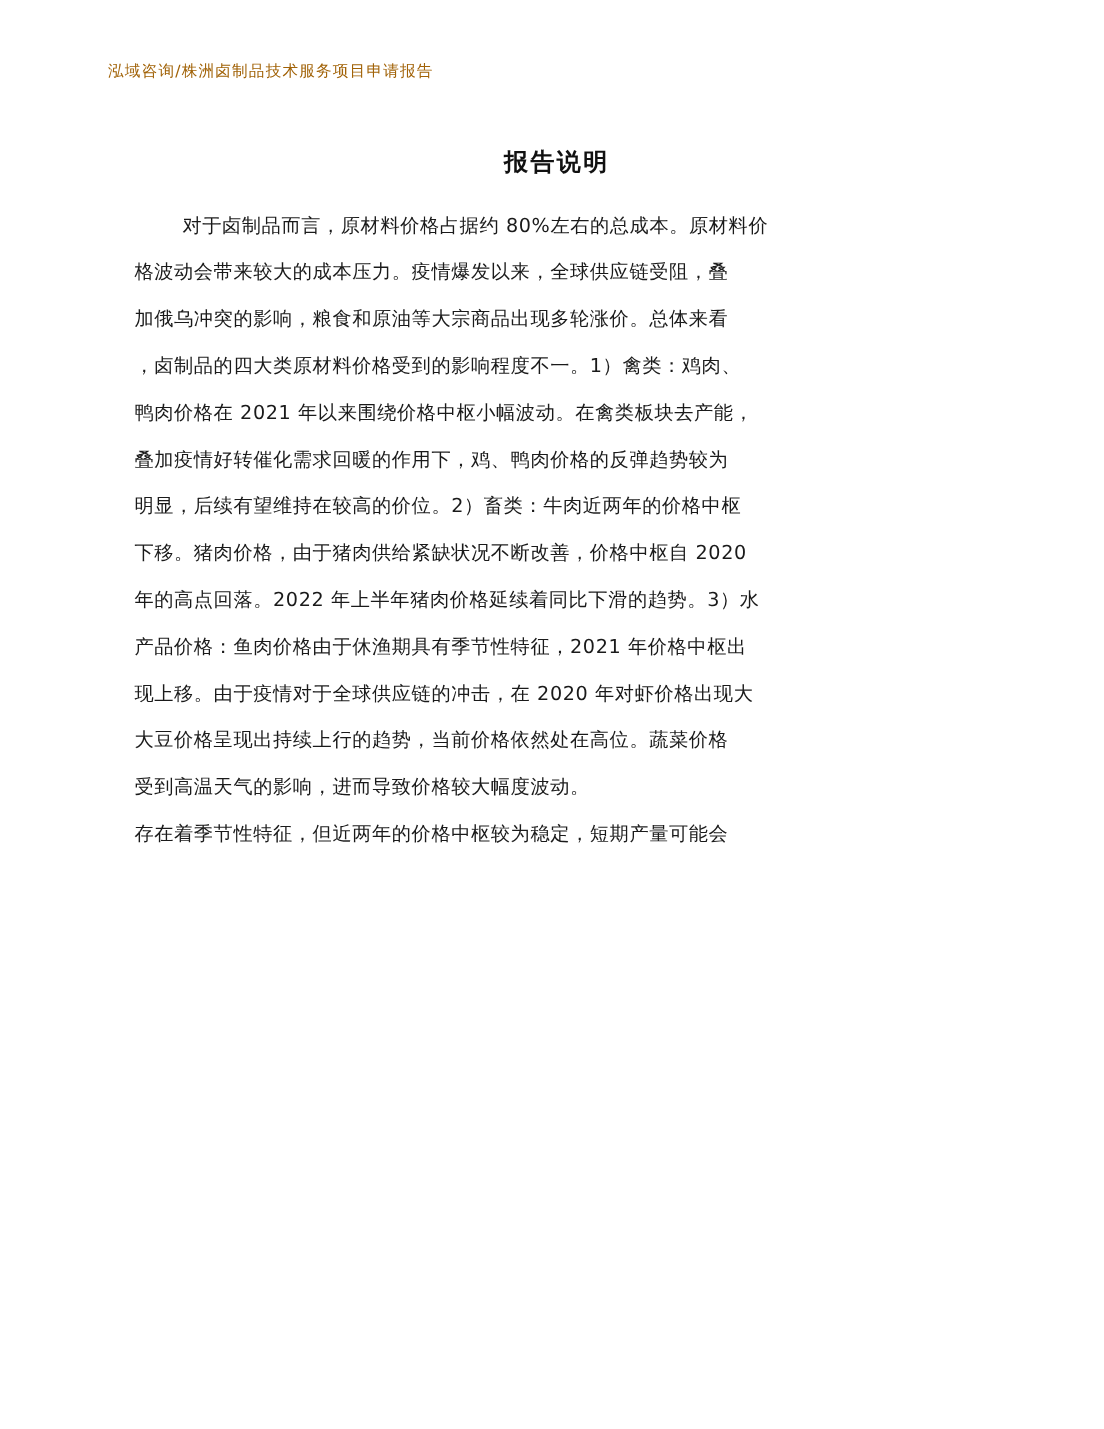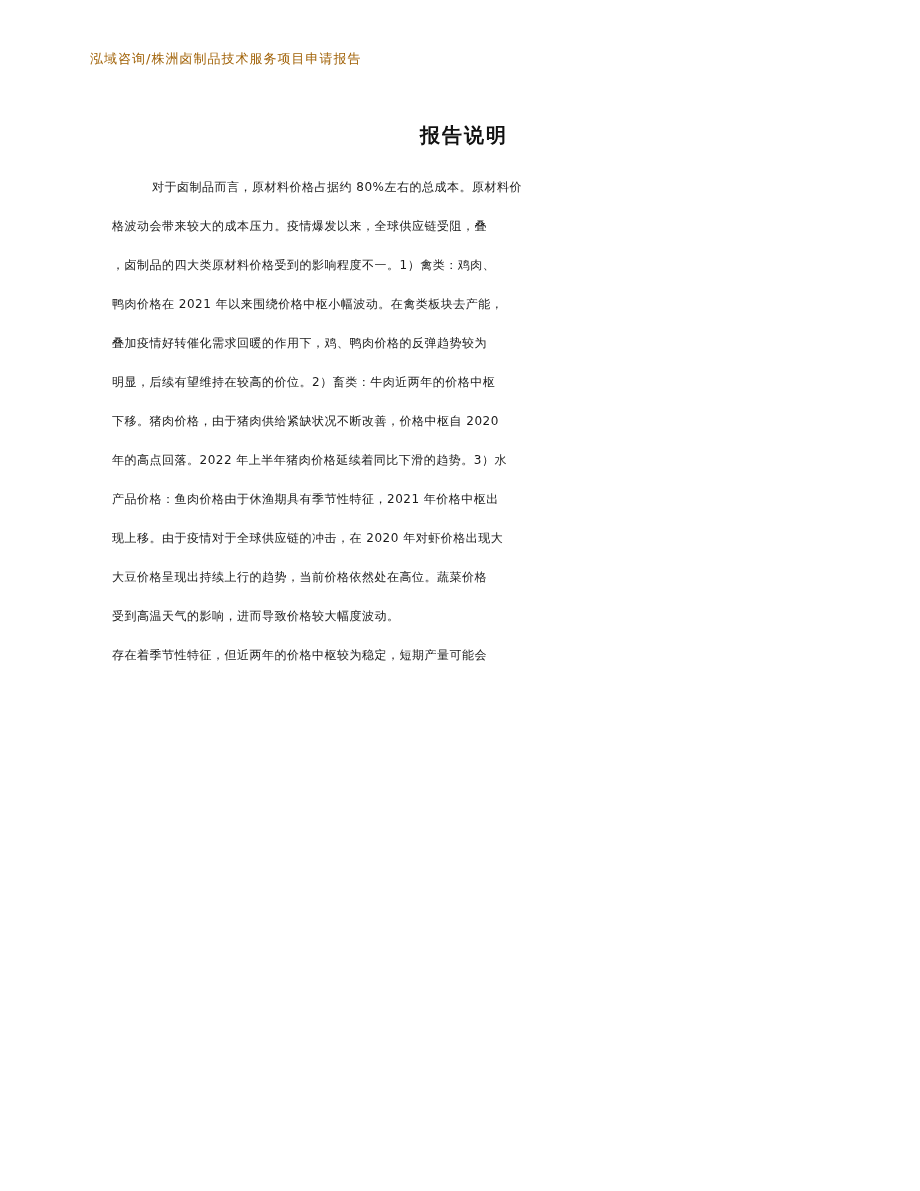--- a/index.html
+++ b/index.html
@@ -4,34 +4,35 @@
 <style>
   html, body { margin: 0; padding: 0; background: #ffffff; }
   body { width: 920px; height: 1191px; position: relative; overflow: hidden;
          font-family: "DejaVu Serif", "Liberation Serif", serif; color: #111; }
   .header { position: absolute; left: 90px; top: 50px; font-size: 13px; color: #a16207;
             letter-spacing: 1px; font-family: "DejaVu Sans", "Liberation Sans", sans-serif; }
   .title { position: absolute; left: 4px; width: 920px; top: 122px; text-align: center;
            font-size: 20px; font-weight: bold; letter-spacing: 2px;
            font-family: "DejaVu Sans", "Liberation Sans", sans-serif; }
   .body { position: absolute; left: 112px; top: 168px; width: 700px; }
-  .line { height: 39px; line-height: 39px; font-size: 12px; white-space: nowrap;
+  .line { height: 39px; line-height: 39px; font-size: 16px; white-space: nowrap;
           letter-spacing: 0.5px; font-family: "DejaVu Sans", "Liberation Sans", sans-serif; color:#1a1a1a; }
   .line.indent { padding-left: 40px; }
 </style>
 </head>
 <body>
 
 <div class="header">泓域咨询/株洲卤制品技术服务项目申请报告</div>
 
 <div class="title">报告说明</div>
 
 <div class="body">
   <div class="line indent">对于卤制品而言，原材料价格占据约 80%左右的总成本。原材料价</div>
   <div class="line">格波动会带来较大的成本压力。疫情爆发以来，全球供应链受阻，叠</div>
+  <div class="line">加俄乌冲突的影响，粮食和原油等大宗商品出现多轮涨价。总体来看</div>
   <div class="line">，卤制品的四大类原材料价格受到的影响程度不一。1）禽类：鸡肉、</div>
   <div class="line">鸭肉价格在 2021 年以来围绕价格中枢小幅波动。在禽类板块去产能，</div>
   <div class="line">叠加疫情好转催化需求回暖的作用下，鸡、鸭肉价格的反弹趋势较为</div>
   <div class="line">明显，后续有望维持在较高的价位。2）畜类：牛肉近两年的价格中枢</div>
   <div class="line">下移。猪肉价格，由于猪肉供给紧缺状况不断改善，价格中枢自 2020</div>
   <div class="line">年的高点回落。2022 年上半年猪肉价格延续着同比下滑的趋势。3）水</div>
   <div class="line">产品价格：鱼肉价格由于休渔期具有季节性特征，2021 年价格中枢出</div>
   <div class="line">现上移。由于疫情对于全球供应链的冲击，在 2020 年对虾价格出现大</div>
   <div class="line">大豆价格呈现出持续上行的趋势，当前价格依然处在高位。蔬菜价格</div>
   <div class="line">受到高温天气的影响，进而导致价格较大幅度波动。</div>

